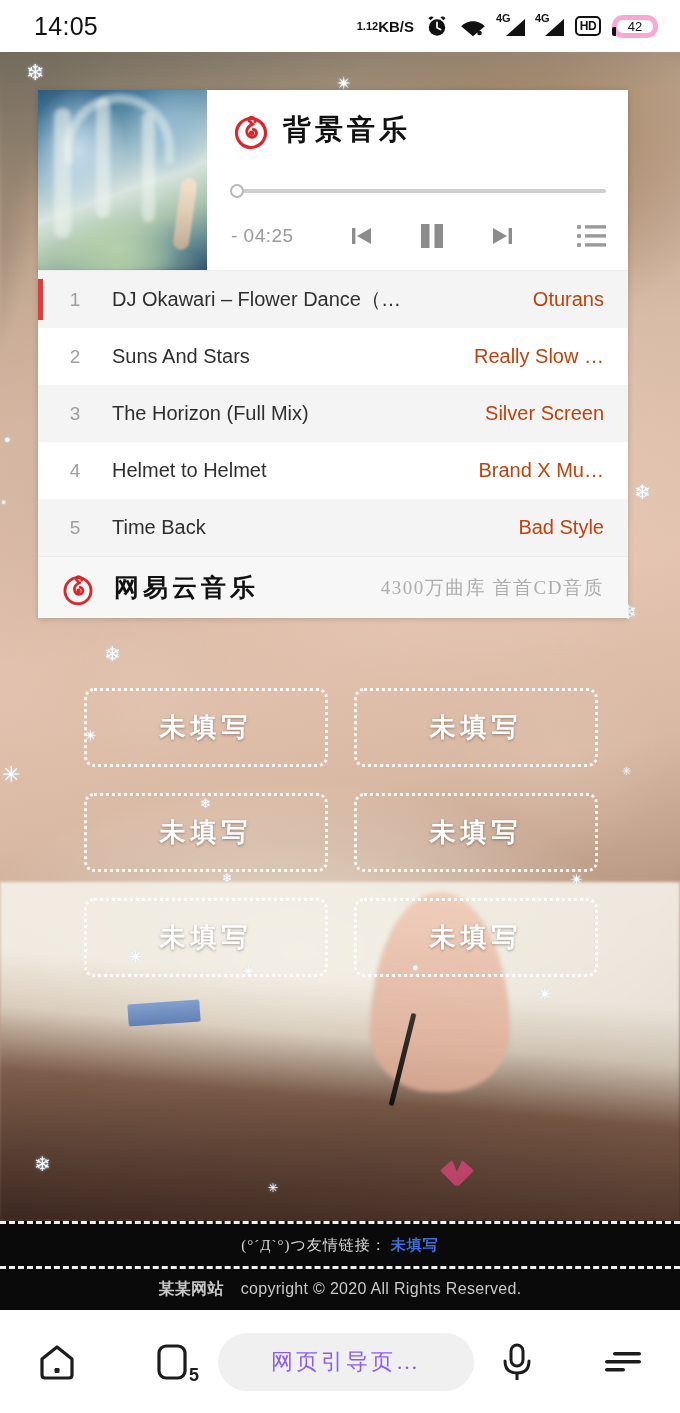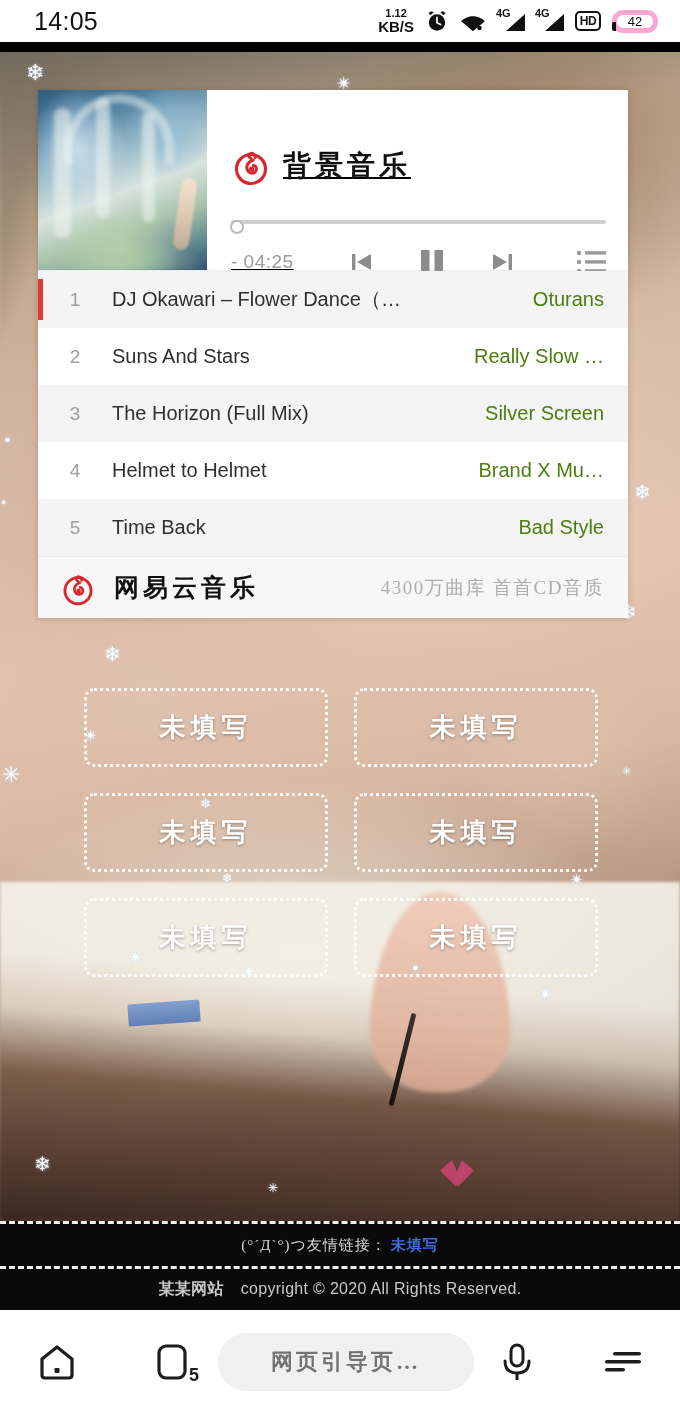--- a/index.html
+++ b/index.html
@@ -6,27 +6,27 @@
   html,body{ width:680px; height:1413px; }
   body{
     font-family:"Liberation Sans", sans-serif;
     background:#000;
     overflow:hidden;
     position:relative;
   }
 
   
   .statusbar{
-    position:absolute; top:0; left:0; width:680px; height:42px;
+    position:absolute; top:0; left:0; width:680px; height:52px;
     background:#ffffff; display:flex; align-items:center;
     padding:0 22px 0 34px; color:#111;
   }
   .sb-time{ font-size:25px; letter-spacing:.3px; font-weight:400; }
   .sb-right{ margin-left:auto; display:flex; align-items:center; gap:11px; }
-  .sb-net{ display:flex; flex-direction:column; align-items:center; line-height:1.0; font-weight:700; }
+  .sb-net{ display:flex; flex-direction:row; align-items:center; line-height:1.0; font-weight:700; }
   .sb-net .n1{ font-size:11px; }
   .sb-net .n2{ font-size:15px; }
   .ico{ display:block; }
   .sb-4g{ position:relative; width:28px; height:22px; }
   .sb-4g .lbl{ position:absolute; top:-3px; left:-1px; font-size:11px; font-weight:700; }
   .sb-4g .tri{ position:absolute; bottom:1px; right:0; width:0; height:0;
     border-left:19px solid transparent; border-bottom:17px solid #111; }
   .sb-hd{ width:26px; height:20px; border:2.5px solid #111; border-radius:5px;
     font-size:12px; font-weight:700; display:flex; align-items:center; justify-content:center;
     letter-spacing:-.5px; }
@@ -107,21 +107,21 @@
   .m-cover .arch{ position:absolute; left:26px; top:4px; width:110px; height:70px;
     border:9px solid rgba(235,243,240,.5); border-bottom:none;
     border-radius:60px 60px 0 0; filter:blur(2px); }
   .m-cover .fig{ position:absolute; right:14px; top:88px; width:16px; height:72px;
     background:linear-gradient(180deg, rgba(246,226,206,.95), rgba(212,178,150,.8));
     border-radius:8px; filter:blur(1.2px); transform:rotate(8deg); }
   .m-cover .grass{ position:absolute; left:0; bottom:0; width:169px; height:58px;
     background:radial-gradient(ellipse 120px 44px at 80px 55px, rgba(176,206,166,.9), transparent 72%);
     filter:blur(2px); }
 
-  .m-info{ flex:1; padding:56px 22px 0 24px; display:flex; flex-direction:column;text-decoration:underline; }
+  .m-info{ flex:1; padding:20px 22px 0 24px; display:flex; flex-direction:column; }
   .m-title-row{ display:flex; align-items:center; gap:12px; }
   .m-logo{ width:40px; height:40px; flex:none; }
   .m-title{
     font-family:"Liberation Serif", serif;
     font-size:28px; color:#111; letter-spacing:4px; font-weight:700;
   }
   .m-progress{ margin-top:34px; display:flex; align-items:center; height:14px; position:relative; }
   .m-bar{ width:100%; height:4px; background:#cfcfcf; border-radius:2px; }
   .m-knob{ position:absolute; left:-1px; top:0; width:14px; height:14px;
     border:2px solid #b9b9b9; background:#fff; border-radius:50%; }
@@ -133,21 +133,21 @@
   .m-playlist{ border-top:1px solid #ececec; }
   .m-row{
     display:flex; align-items:center; height:57px; padding:0 24px 0 0;
     position:relative; font-size:20px;
   }
   .m-row.odd{ background:#f4f4f4; }
   .m-row.even{ background:#ffffff; }
   .m-row.active .m-mark{ position:absolute; left:0; top:8px; width:5px; height:41px; background:#e03a3a; }
   .m-idx{ width:74px; text-align:center; color:#9e9e9e; font-size:19px; flex:none; }
   .m-name{ color:#2f2f2f; white-space:nowrap; overflow:hidden; }
-  .m-artist{ margin-left:auto; color:#4d7c0f; white-space:nowrap; padding-left:14px; }
+  .m-artist{ margin-left:auto; color:#c2410c; white-space:nowrap; padding-left:14px; }
 
   .m-foot{
     height:62px; display:flex; align-items:center; padding:0 24px 0 22px;
     background:#f7f7f7; border-top:1px solid #ececec;
   }
   .m-foot-logo{ width:36px; height:36px; flex:none; margin-right:18px; }
   .m-brand{ font-family:"Liberation Serif", serif; font-size:25px; color:#111;
     letter-spacing:4px; font-weight:700; }
   .m-slogan{ margin-left:auto; font-size:19px; color:#adadad; letter-spacing:1.5px;
     font-family:"Liberation Serif", serif; }
@@ -189,21 +189,21 @@
     position:absolute; left:0; top:1310px; width:680px; height:103px;
     background:#fff; display:flex; align-items:center;
     padding:0 34px; gap:0;
   }
   .nav-item{ flex:none; display:flex; align-items:center; justify-content:center; }
   .nav-tabs{ position:relative; }
   .nav-tabs .cnt{ position:absolute; right:-3px; bottom:-1px; font-size:18px; font-weight:700; color:#1c1c1c; }
   .nav-url{
     flex:1; margin:0 22px; height:58px; background:#f0f0f0; border-radius:29px;
     display:flex; align-items:center; justify-content:center;
-    font-family:"Liberation Serif", serif; font-size:22px; color:#737373; letter-spacing:3px;font-weight:bold;
+    font-family:"Liberation Serif", serif; font-size:22px; color:#8b5cf6; letter-spacing:3px;
   }
   .neon-logo{ display:block; }
 </style>
 </head>
 <body>
 
 <div class="statusbar">
   <div class="sb-time">14:05</div>
   <div class="sb-right">
 

